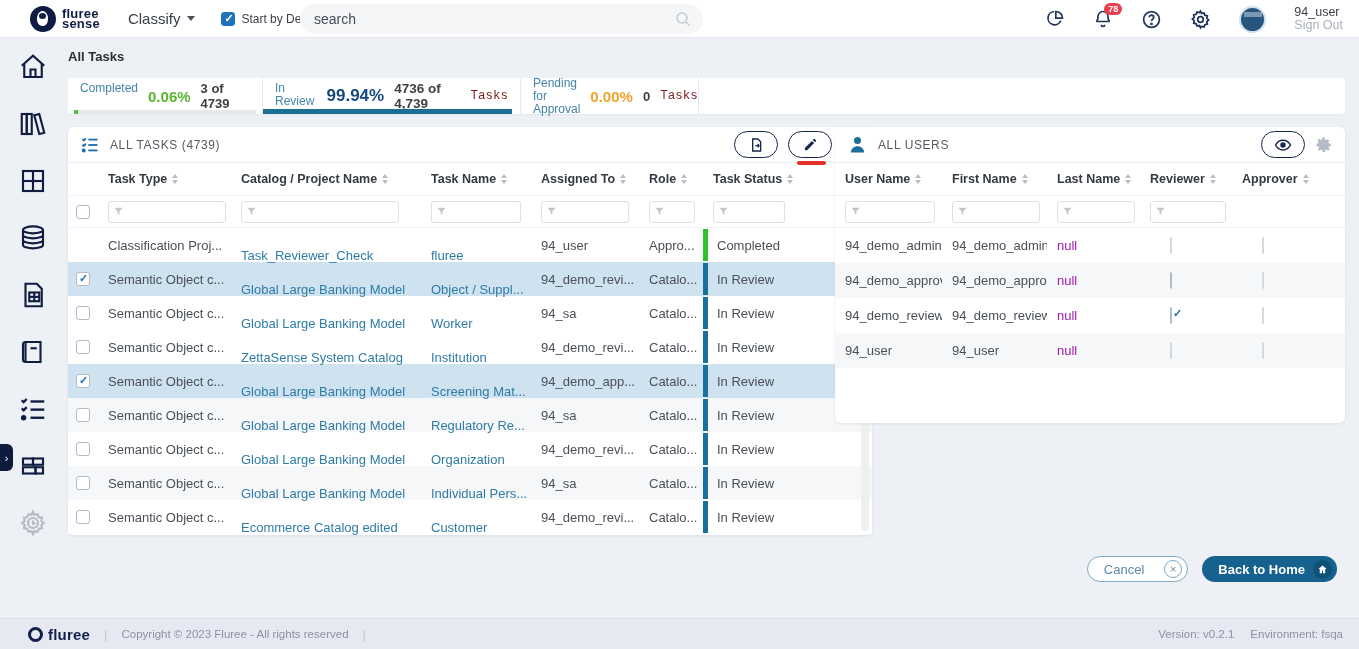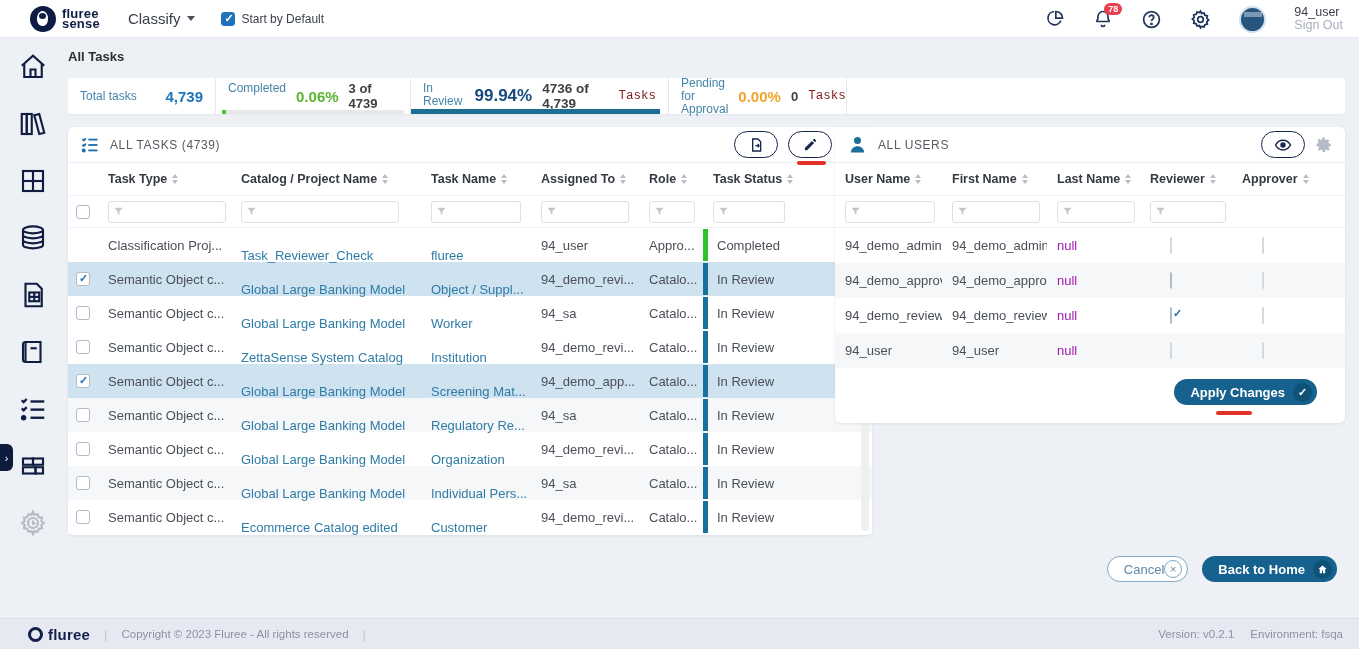--- a/index.html
+++ b/index.html
@@ -97,21 +97,21 @@
   .ucb-pad { padding-left:30px; }
 
   .vscroll { position:absolute; right:3px; top:1px; width:8px; height:302px; background:#efefef; border-radius:4px; }
   .vthumb { position:absolute; left:0; top:2px; width:8px; height:38px; background:#a9a9a9; border-radius:4px; }
 
   .apply-wrap { position:absolute; right:28px; bottom:18px; }
   .btn-solid { height:26px; background:#16618d; border:none; border-radius:14px; color:#fff; font-size:13px; font-weight:bold; display:flex; align-items:center; gap:8px; padding:0 5px 0 16px; cursor:pointer; font-family:"Liberation Sans", sans-serif; }
   .btn-circle { width:19px; height:19px; border-radius:50%; background:#0f5278; color:#fff; font-size:11px; display:flex; align-items:center; justify-content:center; }
 
   .bottom-actions { position:absolute; top:556px; right:22px; display:flex; gap:14px; align-items:center; }
-  .btn-ghost { height:26px; background:#fff; border:1.5px solid #7fa9c6; border-radius:14px; color:#5f8aa8; font-size:13px; display:flex; align-items:center; gap:0; padding:0 5px 0 16px; cursor:pointer; font-family:"Liberation Sans", sans-serif; }
+  .btn-ghost { height:26px; background:#fff; border:1.5px solid #7fa9c6; border-radius:14px; color:#5f8aa8; font-size:13px; display:flex; align-items:center; gap:20px; padding:0 5px 0 16px; cursor:pointer; font-family:"Liberation Sans", sans-serif; }
   .ghost-circle { width:18px; height:18px; border-radius:50%; border:1.5px solid #7fa9c6; color:#5f8aa8; font-size:11px; display:flex; align-items:center; justify-content:center; }
 
   
   .ftr { position:absolute; left:0; top:618px; width:1359px; height:31px; background:#e7e9f2; border-top:1px solid #d9dce6; display:flex; align-items:center; }
   .f-brand { display:flex; align-items:center; gap:5px; margin-left:28px; color:#12204a; }
   .f-ring { width:15px; height:15px; border:3px solid #12204a; border-radius:50%; }
   .f-name { font-size:15px; font-weight:bold; letter-spacing:.2px; }
   .f-sep { color:#c3c7d4; margin:0 14px; font-size:13px; }
   .f-copy { font-size:11.5px; color:#8d92a3; }
   .f-right { margin-left:auto; margin-right:16px; font-size:11.5px; color:#8d92a3; display:flex; gap:16px; }
@@ -127,20 +127,27 @@
         <div>sense</div>
       </div>
   </div>
   <div class="classify">
     <span>Classify</span>
     <span class="caret"></span>
   </div>
   <div class="sbd">
     <span class="cb cb-on-fill"></span>
     <span>Start by Default</span>
+  </div>
+  <div class="search">
+    <input placeholder="search" style="">
+    <svg width="16" height="16" viewBox="0 0 16 16" fill="none" stroke="#c6cad1" stroke-width="1.6">
+        <circle cx="7" cy="7" r="5"></circle>
+        <line x1="10.7" y1="10.7" x2="14.5" y2="14.5"></line>
+      </svg>
   </div>
   <div class="hdr-right">
     <span class="hicon">
         <svg width="20" height="20" viewBox="0 0 24 24" fill="none" stroke="currentColor" stroke-width="2">
           <path d="M11 3a8 8 0 1 0 8 11"></path>
           <path d="M13 3v8h8a8 8 0 0 0-8-8z"></path>
         </svg>
       </span>
     <span class="hicon">
       <svg width="20" height="20" viewBox="0 0 24 24" fill="none" stroke="currentColor" stroke-width="2">
@@ -238,24 +245,20 @@
         <circle cx="12" cy="12" r="4"></circle>
         <path d="M12 3l1.1 2.4 2.6-.5.9 2.4 2.6.6-.5 2.6 1.9 1.5-1.9 1.5.5 2.6-2.6.6-.9 2.4-2.6-.5L12 21l-1.1-2.4-2.6.5-.9-2.4-2.6-.6.5-2.6L3.4 12l1.9-1.5-.5-2.6 2.6-.6.9-2.4 2.6.5z"></path>
         <path d="M12 10v2.5h2"></path>
       </svg>
     </span>
 </div>
 <div class="active-tab">›</div>
 
 <div class="pg-title">All Tasks</div>
 <div class="stats">
-  <div class="stat w-total">
-    <span class="stat-label">Total tasks</span>
-    <span class="stat-val-blue">4,739</span>
-  </div>
   <div class="stat w-comp">
     <span class="stat-label" style="align-self:flex-start; margin-top:4px;">Completed</span>
     <span class="pct-green" style="margin-left:auto;">0.06%</span>
     <span class="stat-detail">3 of 4739</span>
     <div class="stat-track">
         <div class="stat-fill-green" style="width: 2%;"></div>
       </div>
   </div>
   <div class="stat w-rev">
     <span class="stat-label" style="align-self:flex-start; margin-top:4px;">In Review</span>
@@ -623,27 +626,20 @@
         <div class="u-c4 ucb-pad"><span class="cb cb-disabled"></span></div>
       </div>
       <div class="urow alt">
         <div class="cell u-c0">94_user</div>
         <div class="cell u-c1">94_user</div>
         <div class="cell u-c2 null">null</div>
         <div class="u-c3 ucb-pad"><span class="cb cb-disabled"></span></div>
         <div class="u-c4 ucb-pad"><span class="cb cb-disabled"></span></div>
       </div>
     </div>
-  <div class="apply-wrap">
-    <button class="btn-solid">
-      <span>Apply Changes</span>
-      <span class="btn-circle">✓</span>
-    </button>
-    <span class="red-mark" style="position:absolute; left:42px; bottom:-10px; width:36px; height:4px;"></span>
-  </div>
 </div>
 
 <div class="bottom-actions">
   <button class="btn-ghost">
     <span>Cancel</span>
     <span class="ghost-circle">×</span>
   </button>
   <button class="btn-solid">
     <span>Back to Home</span>
     <span class="btn-circle">

